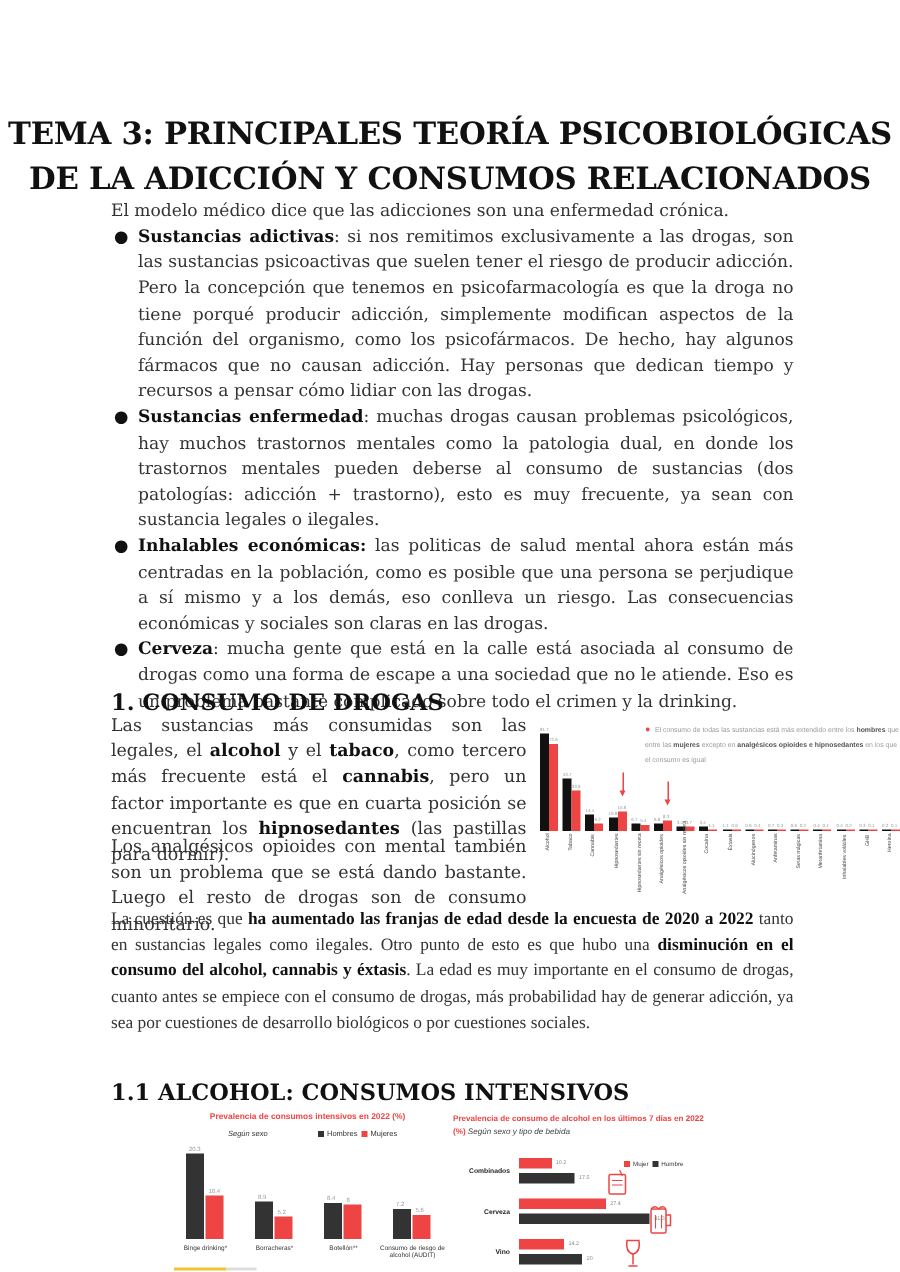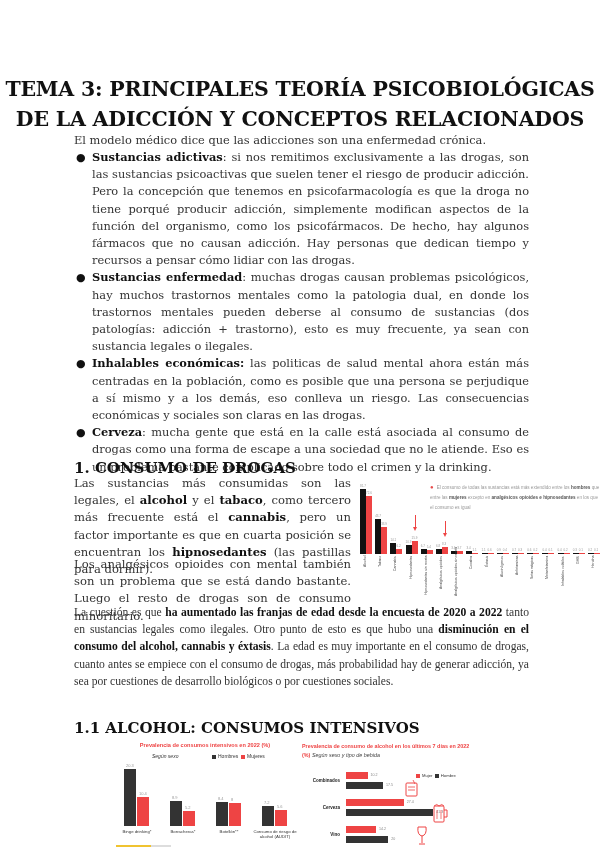--- a/index.html
+++ b/index.html
@@ -51,21 +51,21 @@
   .ico{position:absolute;}
   .underline-y{position:absolute;left:116px;top:845px;width:35px;height:2px;background:#f0c330;}
   .underline-g{position:absolute;left:151px;top:845px;width:20px;height:2px;background:#ddd;}
 </style>
 </head>
 <body>
 
 <div>
 
   <div class="title t1">TEMA 3: PRINCIPALES TEORÍA PSICOBIOLÓGICAS</div>
-  <div class="title t2">DE LA ADICCIÓN Y CONCEPTOS RELACIONADOS</div>
+  <div class="title t2">DE LA ADICCIÓN Y CONSUMOS RELACIONADOS</div>
 
   <div class="p intro">El modelo médico dice que las adicciones son una enfermedad crónica.</div>
 
   <ul class="bullets">
     <li><span class="dot">●</span><b>Sustancias adictivas</b><span>: </span><span>si nos remitimos exclusivamente a las drogas, son las sustancias psicoactivas que suelen tener el riesgo de producir adicción. Pero la concepción que tenemos en psicofarmacología es que la droga no tiene porqué producir adicción, simplemente modifican aspectos de la función del organismo, como los psicofármacos. De hecho, hay algunos fármacos que no causan adicción. Hay personas que dedican tiempo y recursos a pensar cómo lidiar con las drogas.</span></li>
     <li><span class="dot">●</span><b>Sustancias enfermedad</b><span>: </span><span>muchas drogas causan problemas psicológicos, hay muchos trastornos mentales  como la patologia dual, en donde los trastornos mentales pueden deberse al consumo de sustancias (dos patologías: adicción + trastorno), esto es muy frecuente, ya sean con sustancia legales o ilegales.</span></li>
     <li><span class="dot">●</span><b>Inhalables económicas:</b><span> </span><span>las politicas de salud mental ahora están más centradas en la población, como es posible que una persona se perjudique a sí mismo y a los demás, eso conlleva un riesgo. Las consecuencias económicas y sociales son claras en las drogas.</span></li>
     <li><span class="dot">●</span><b>Cerveza</b><span>: </span><span>mucha gente que está en la calle está asociada al consumo de drogas como una forma de escape a una sociedad que no le atiende. Eso es un problema bastante complicado sobre todo el crimen y la drinking.</span></li>
   </ul>
 

